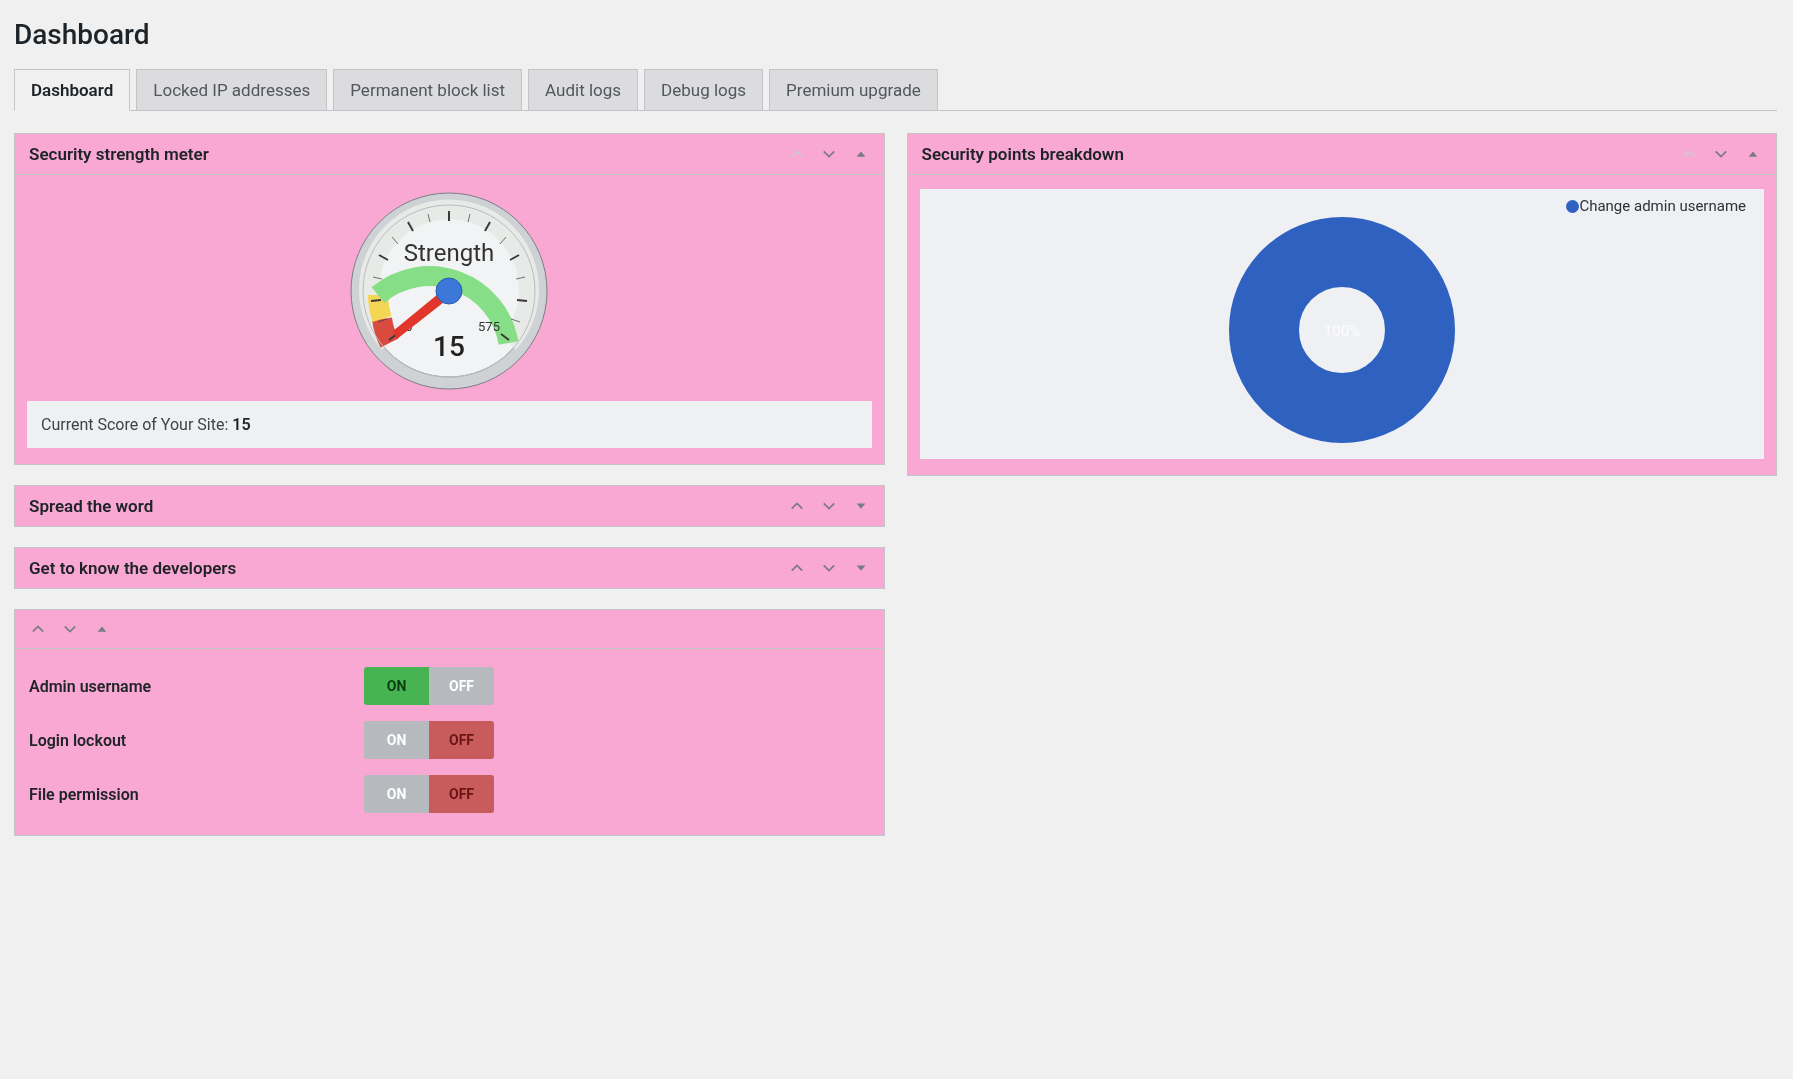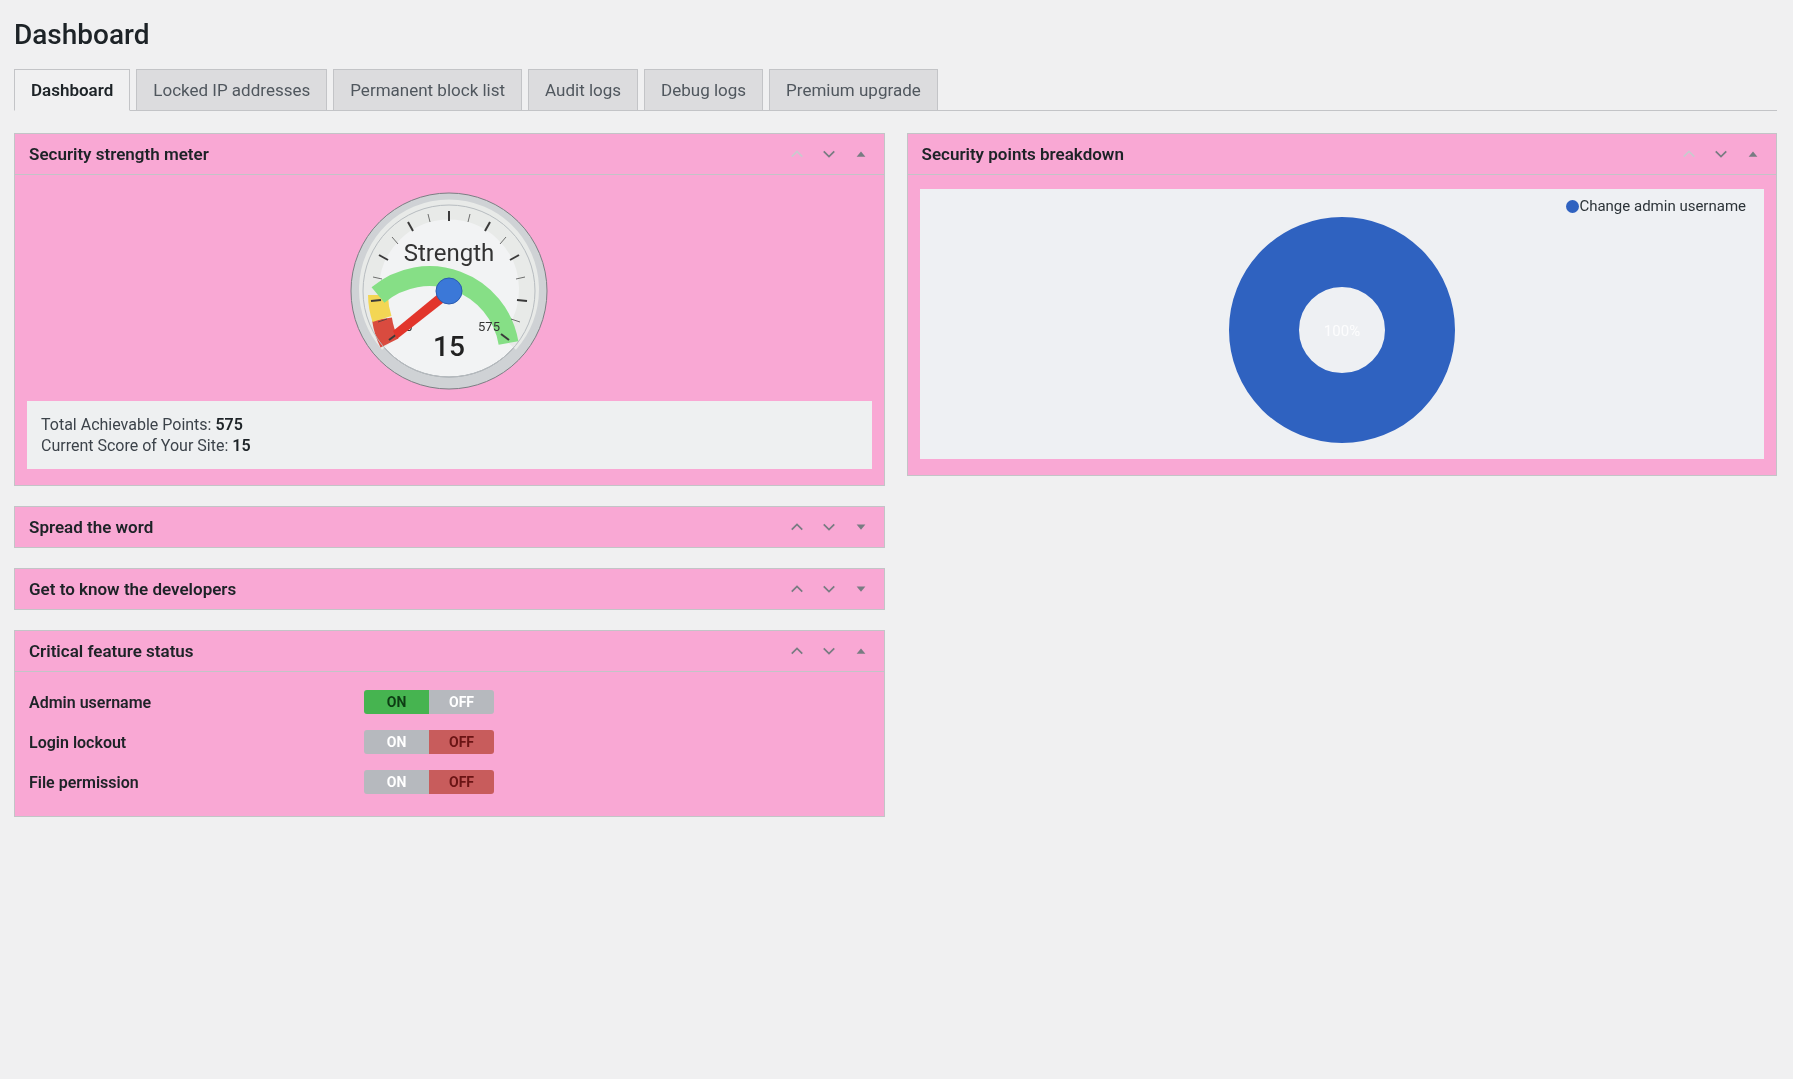--- a/index.html
+++ b/index.html
@@ -30,21 +30,21 @@
   .points-box b{font-weight:600;color:#1d2327;}
   
   .donut-area{background:#eef0f3;margin:4px 2px 2px 2px;padding:4px 14px 14px 14px;}
   .legend{display:flex;justify-content:flex-end;align-items:center;padding:4px 4px 0 0;font-size:15px;color:#2c3338;}
   .legend .swatch{width:13px;height:13px;border-radius:50%;background:#2f62c0;}
   .donut-svg-wrap{display:flex;justify-content:center;}
   
   .crit-desc{font-size:16px;color:#3c434a;margin:6px 4px 14px 4px;line-height:1.4;}
   .crit-row{display:flex;align-items:center;padding:8px 4px;}
   .crit-label{flex:0 0 335px;font-size:16px;font-weight:600;color:#1d2327;}
-  .toggle{display:flex;width:130px;height:24px;border-radius:3px;overflow:hidden;font-size:14px;font-weight:700;text-align:left;cursor:pointer;}
+  .toggle{display:flex;width:130px;height:38px;border-radius:3px;overflow:hidden;font-size:14px;font-weight:700;text-align:left;cursor:pointer;}
   .toggle>div{flex:1;display:flex;align-items:center;justify-content:center;}
   .tg-on-active{background:#46b450;color:#0d3c13;}
   .tg-on-inactive{background:#b6b9be;color:#fff;}
   .tg-off-inactive{background:#b6b9be;color:#fff;}
   .tg-off-active{background:#c85c5c;color:#6a1414;}
 </style>
 </head>
 <body>
 
 <div class="wrap">
@@ -127,23 +127,20 @@
               <g>
                 <polygon points="100,94 104,104 48,148 44,140" fill="#e2352b"></polygon>
                 <circle cx="100" cy="100" r="13" fill="#3b78d8" stroke="#2a5bb0" stroke-width="1"></circle>
               </g>
 
               <circle cx="100" cy="100" r="86" fill="none" stroke="#b7bcc0" stroke-width="1"></circle>
             </svg>
           </div>
           <div class="points-box">
             <div class="line">
-              <span>Total Achievable Points: </span><b>575</b>
-            </div>
-            <div class="line">
               <span>Current Score of Your Site: </span><b>15</b>
             </div>
           </div>
         </div>
       </div>
 
       <div class="panel">
         <div class="panel-hd collapsed">
           <div class="panel-title">Spread the word</div>
           <div class="panel-ctrls">
@@ -184,21 +181,20 @@
                 <svg viewBox="0 0 16 16">
                   <polygon points="3,5 13,5 8,11" fill="currentColor"></polygon>
                 </svg>
               </span>
           </div>
         </div>
       </div>
 
       <div class="panel">
         <div class="panel-hd">
-          <div class="panel-title">Critical feature status</div>
           <div class="panel-ctrls">
             <span class="ctrl">
                 <svg viewBox="0 0 16 16">
                   <polyline points="2,11 8,5 14,11" fill="none" stroke="currentColor" stroke-width="2"></polyline>
                 </svg>
               </span>
             <span class="ctrl">
                 <svg viewBox="0 0 16 16">
                   <polyline points="2,5 8,11 14,5" fill="none" stroke="currentColor" stroke-width="2"></polyline>
                 </svg>

